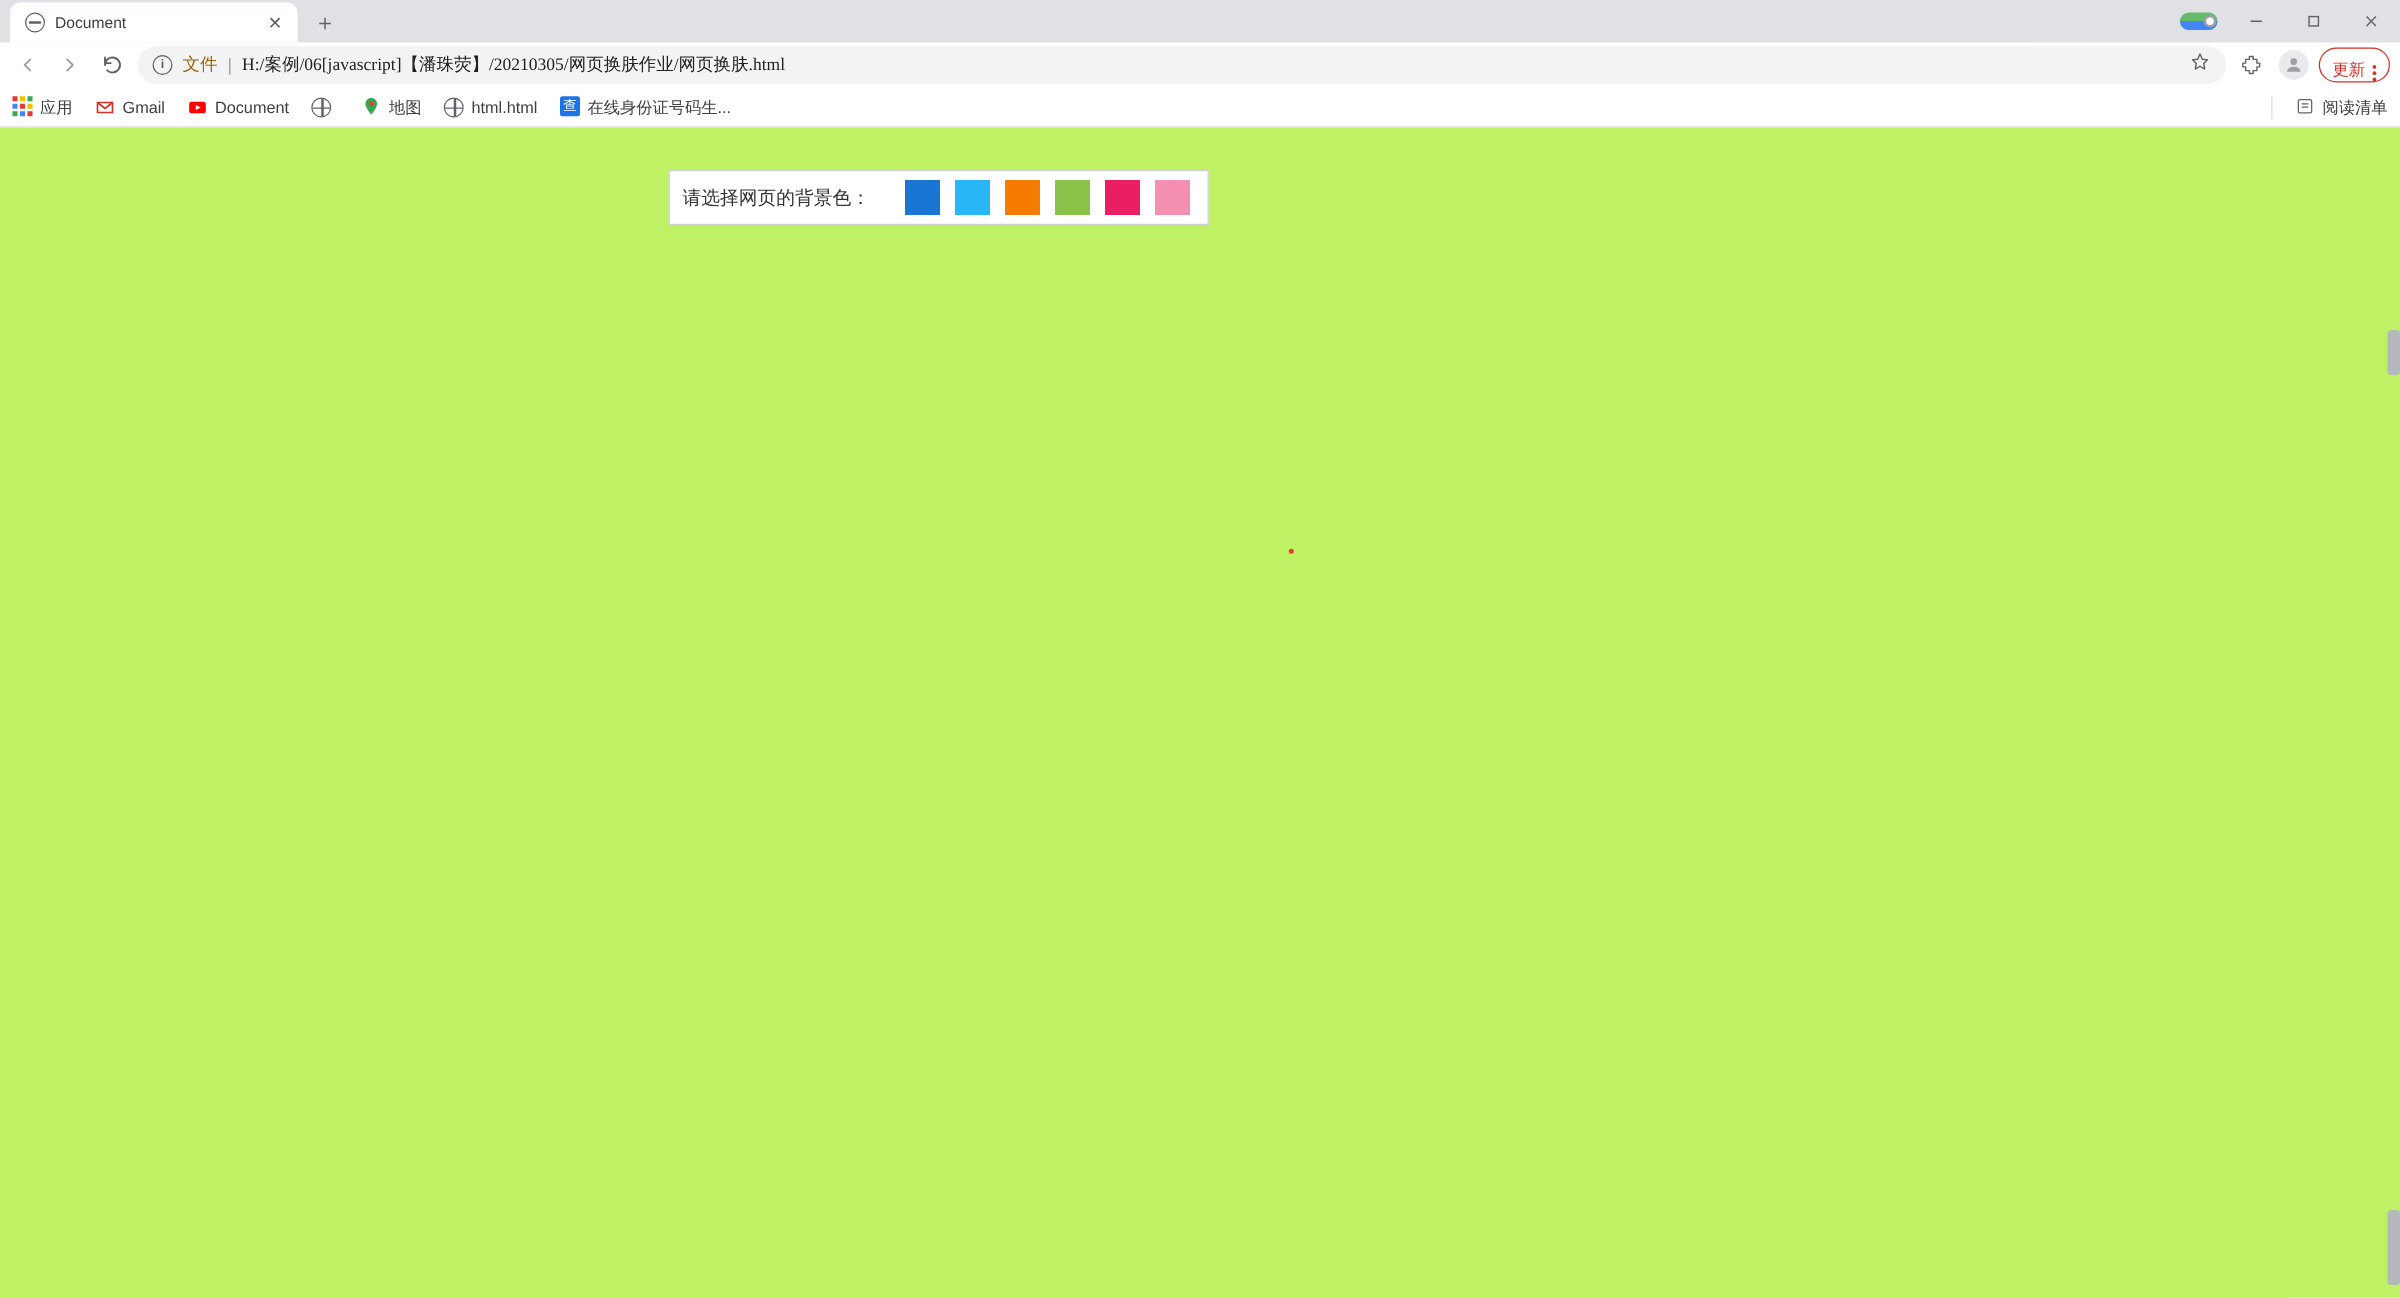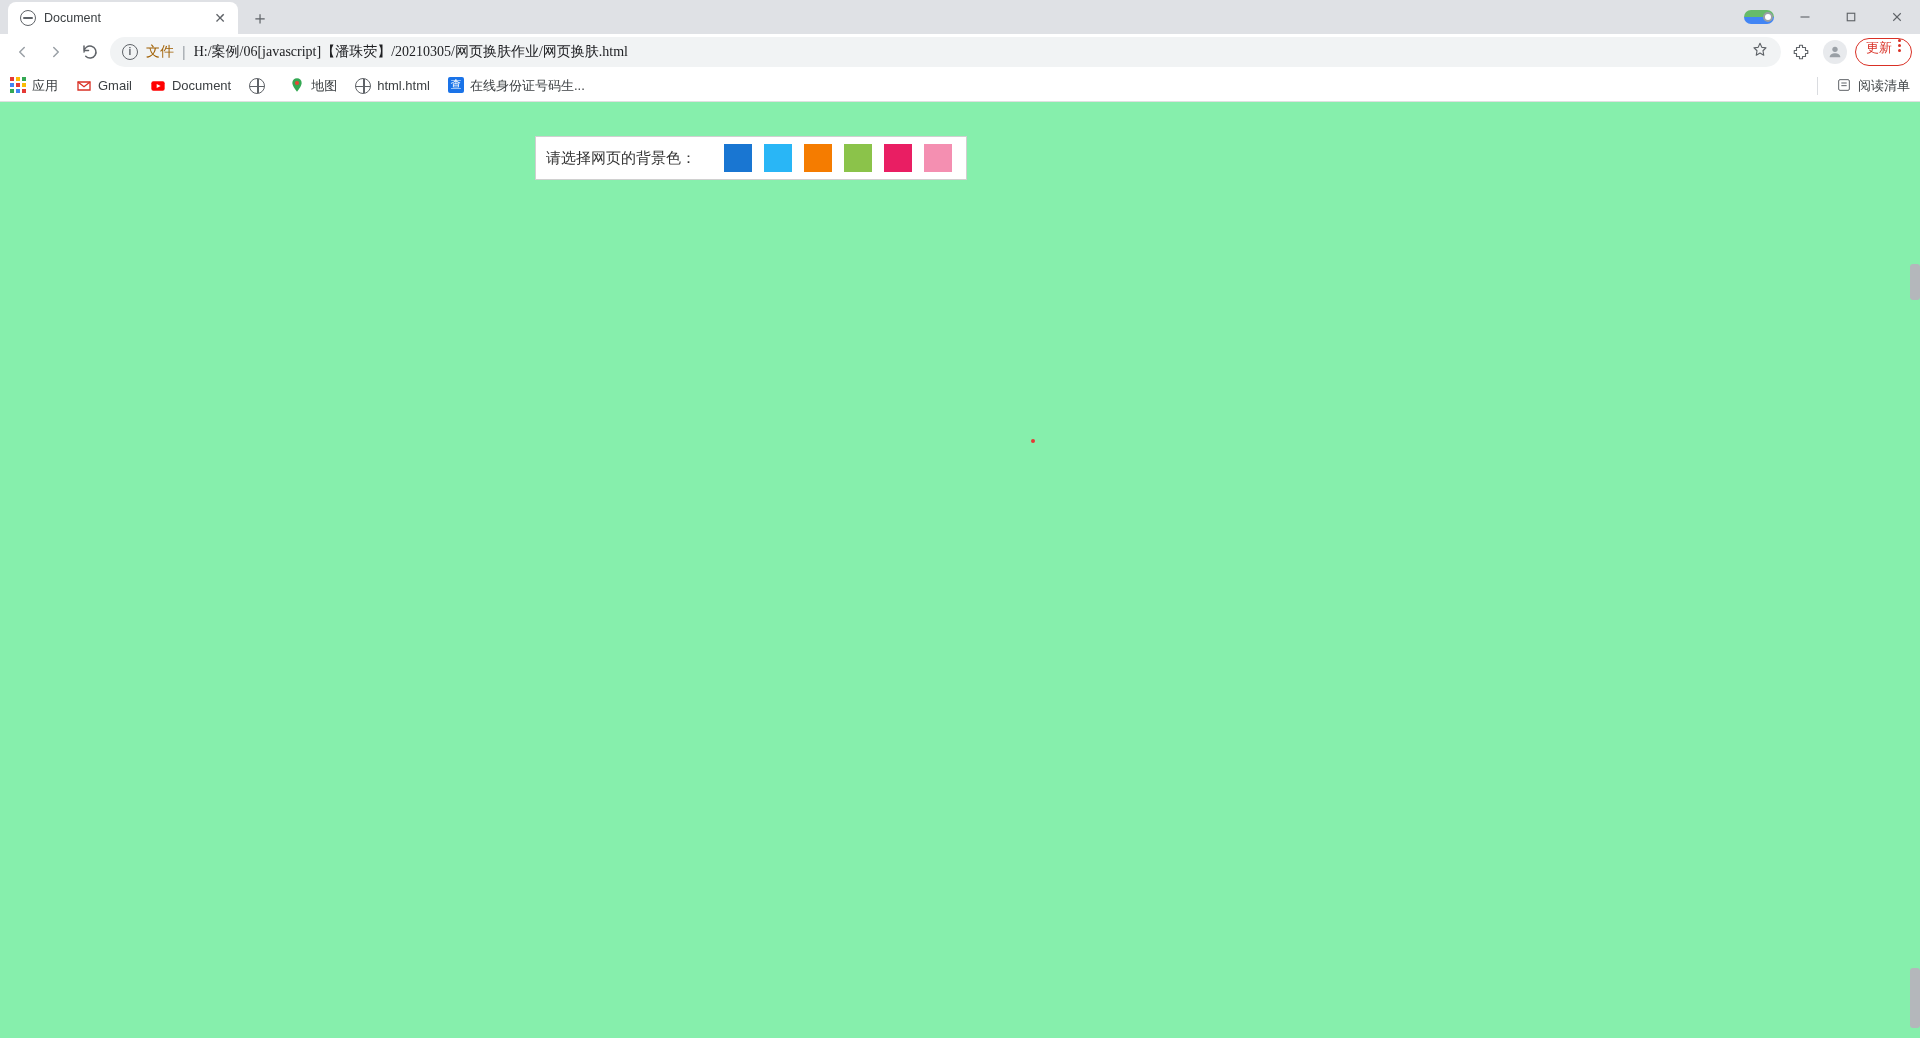--- a/index.html
+++ b/index.html
@@ -72,40 +72,40 @@
   .omnibox .path { color: #202124; font-family: Liberation Serif, serif; }
   .omnibox .star { margin-left: auto; color: #5f6368; }
 
   .ext-icon, .profile-icon, .settings-icon {
     width: 28px; height: 28px; display: flex; align-items: center; justify-content: center; color: #5f6368;
   }
   .profile-icon .avatar {
     width: 24px; height: 24px; border-radius: 50%; background: #e8eaed; display: flex; align-items: center; justify-content: center;
   }
   .update-btn {
-    height: 28px; border: 1px solid #d93025; border-radius: 14px; color: #d93025; font-size: 13px; display: flex; align-items: flex-start; padding: 0 10px; gap: 6px; cursor: pointer;
+    height: 28px; border: 1px solid #d93025; border-radius: 14px; color: #d93025; font-size: 13px; display: flex; align-items: flex-end; padding: 0 10px; gap: 6px; cursor: pointer;
   }
   .update-btn .dots { display: flex; flex-direction: column; gap: 2px; }
   .update-btn .dots span { width: 3px; height: 3px; background: #d93025; border-radius: 50%; display: block; }
 
   
   .bookmarks {
     height: 32px; background: #ffffff; display: flex; align-items: center; padding: 0 10px; gap: 18px; font-size: 13px; color: #3c4043;
     border-bottom: 1px solid #e0e0e0;
   }
   .bookmarks .bm-item { display: flex; align-items: flex-start; gap: 6px; cursor: pointer; white-space: nowrap; }
   .bookmarks .bm-icon { width: 16px; height: 16px; display: flex; align-items: center; justify-content: center; flex: 0 0 auto; }
   .bookmarks .spacer { flex: 1; }
   .bookmarks .divider { width: 1px; height: 18px; background: #dadce0; }
 
   
   .content {
     position: relative;
     height: calc(100% - 34px - 36px - 32px);
-    background: #86efac;
+    background: #bef264;
   }
   .picker {
     position: absolute;
     left: 535px;
     top: 34px;
     width: 432px;
     height: 44px;
     border: 1px solid #d0d0d0;
     background: #ffffff;
     display: flex;

